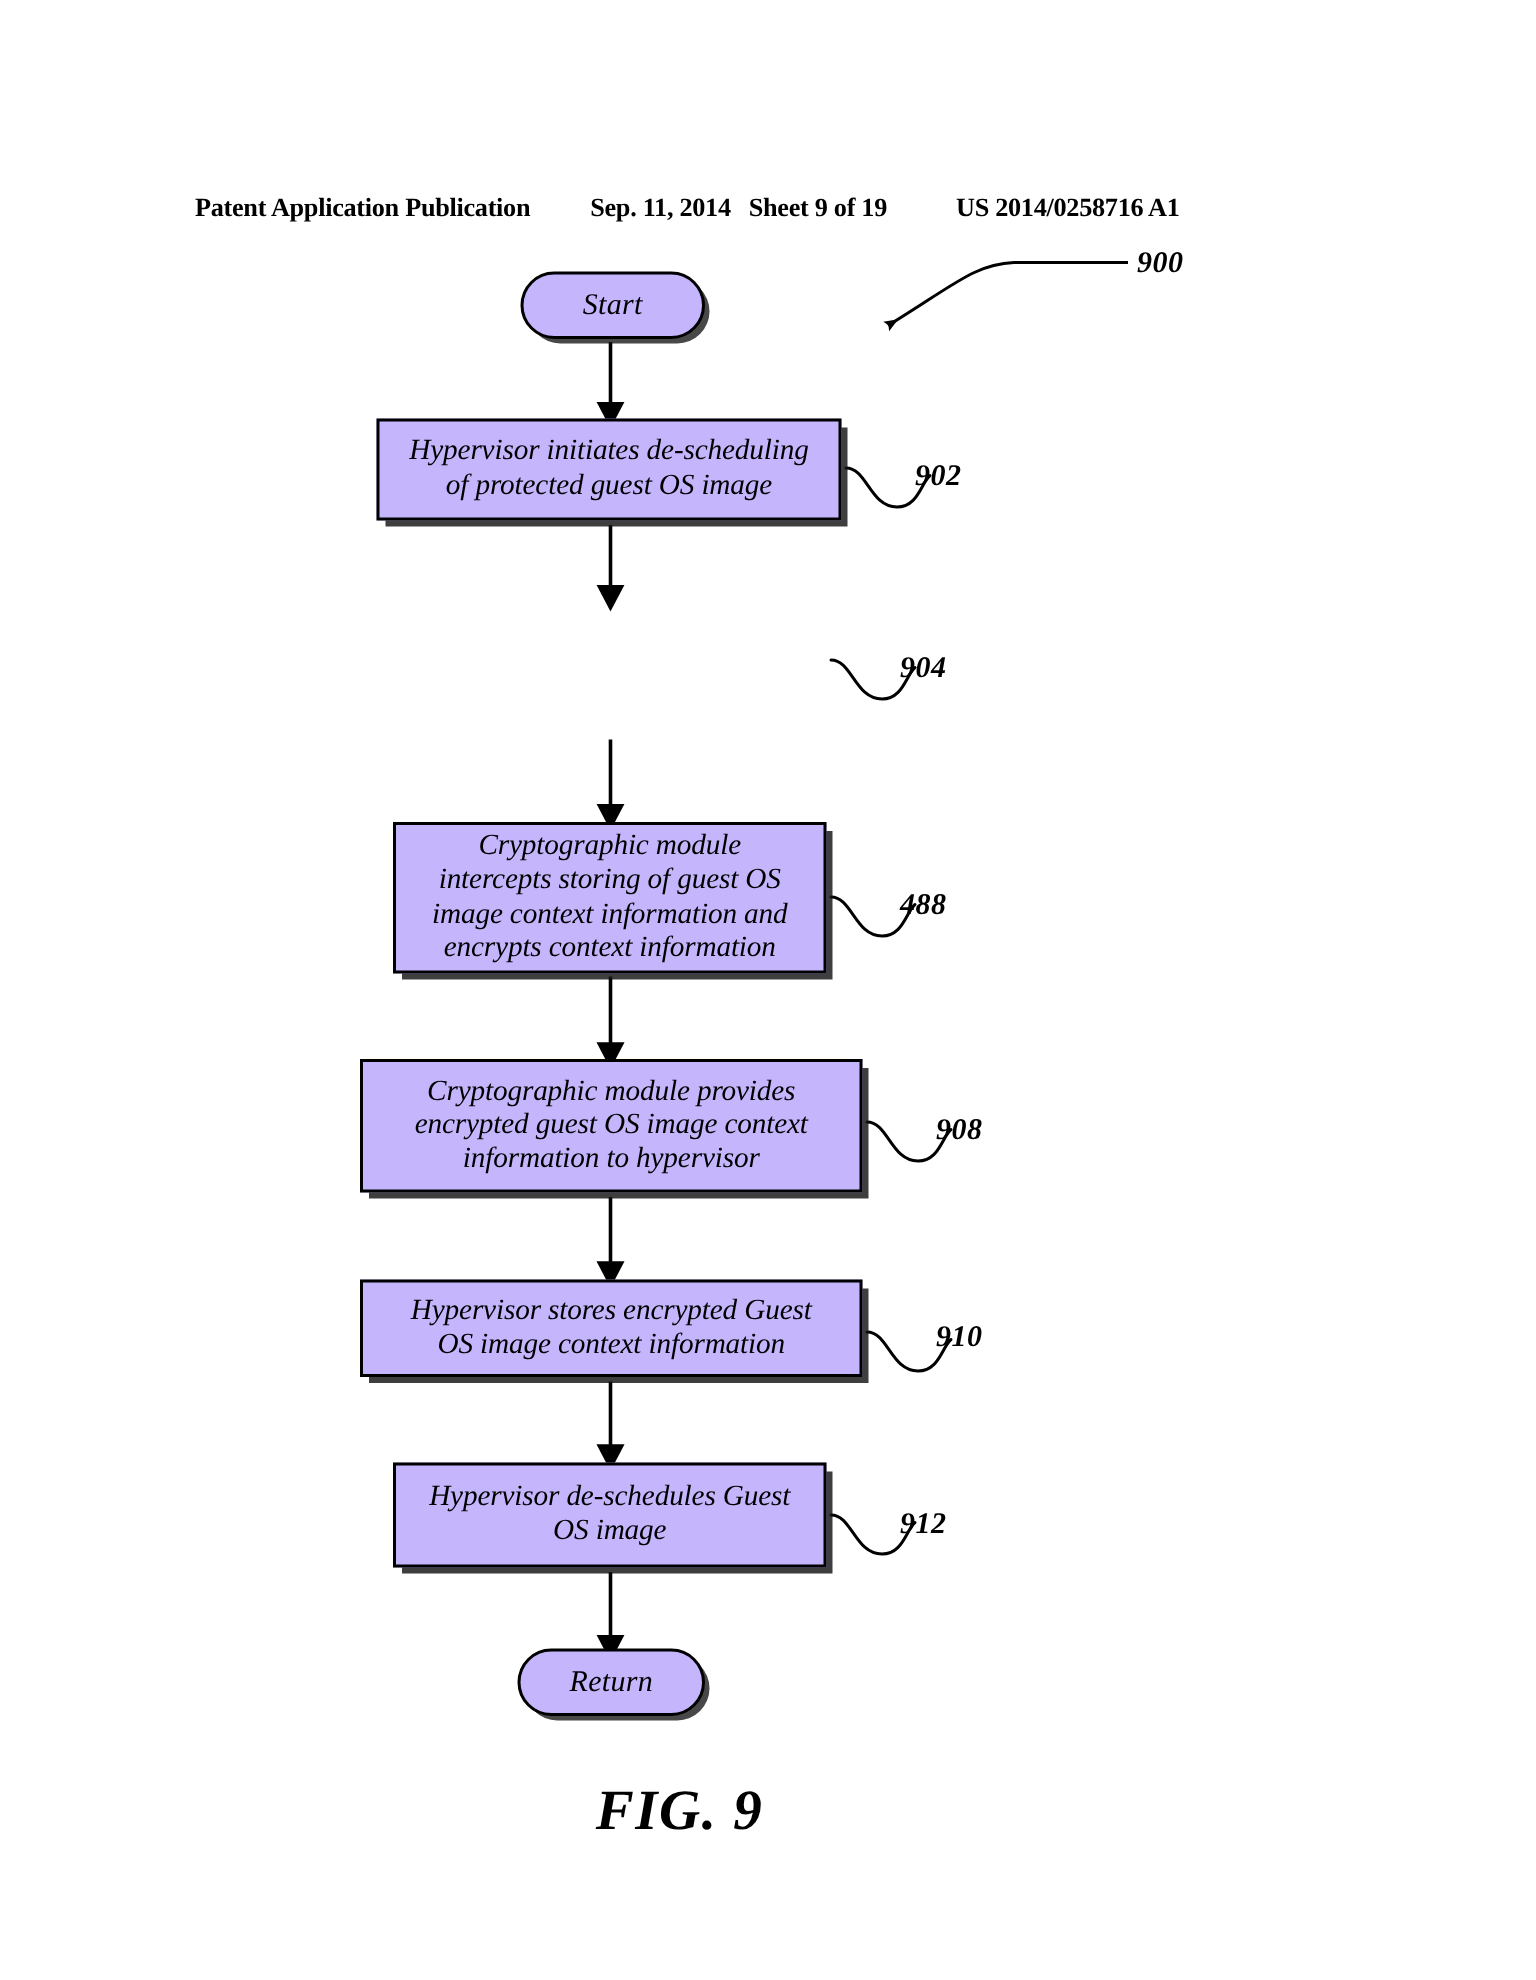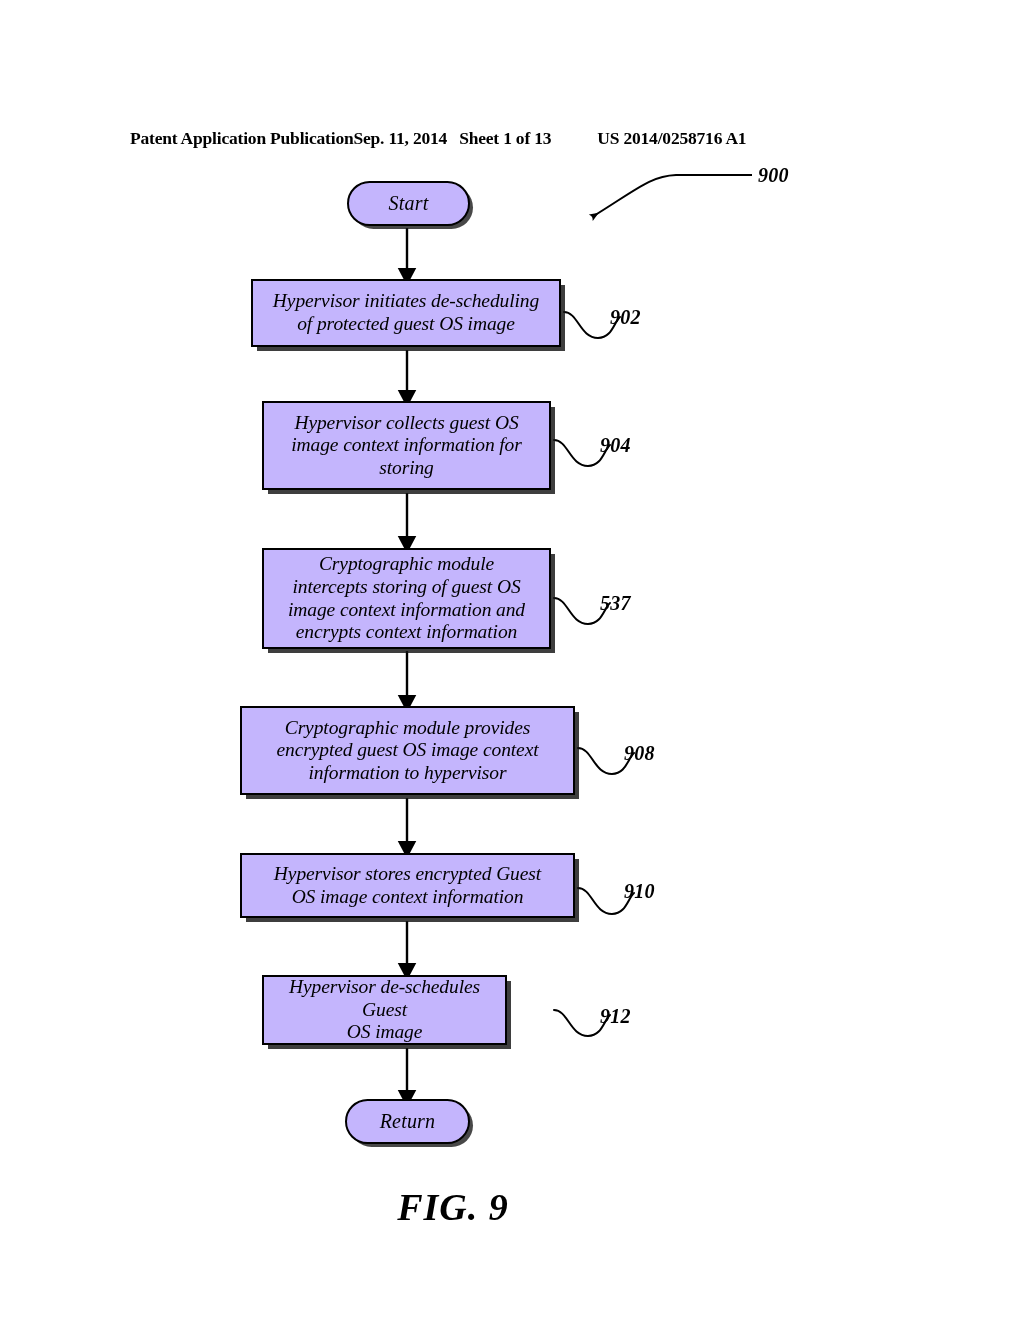--- a/index.html
+++ b/index.html
@@ -24,21 +24,21 @@
     width: 760px;
     height: 26px;
     display: flex;
     align-items: baseline;
     font-weight: bold;
     font-size: 17.5px;
     letter-spacing: -0.2px;
     white-space: nowrap;
   }
   .hdr-pub   { }
-  .hdr-date  { }
+  .hdr-date  { margin-left: 40px; }
   .hdr-sheet { margin-left: 12px; }
   .hdr-num   { margin-left: 46px; margin-top: 42px; }
 
   
   .figure {
     position: absolute;
     top: 0;
     left: 0;
     width: 1024px;
     height: 1320px;
@@ -118,21 +118,21 @@
     height: 1320px;
     pointer-events: none;
   }
 </style>
 </head>
 <body>
 
 <div class="page-header">
   <span class="hdr-pub">Patent Application Publication</span>
   <span class="hdr-date">Sep. 11, 2014</span>
-  <span class="hdr-sheet">Sheet 1 of 13</span>
+  <span class="hdr-sheet">Sheet 9 of 19</span>
   <span class="hdr-num">US 2014/0258716 A1</span>
 </div>
 
 <div class="figure">
 
   <svg class="overlay" viewBox="0 0 1024 1320" xmlns="http://www.w3.org/2000/svg">
     <defs>
       <marker id="arrow" markerWidth="9" markerHeight="9" refX="3.4" refY="4.5" orient="auto" markerUnits="strokeWidth">
         <path d="M0,0.6 L7.4,4.5 L0,8.4 z" fill="#000000"></path>
       </marker>
@@ -168,49 +168,44 @@
   </div>
 
   <div class="ref" style="left:758px; top:164px;">900</div>
 
   <div class="node" style="left:251px; top:279px; width:310px; height:68px;">
     <span class="txt">Hypervisor initiates de-scheduling
 of protected guest OS image</span>
   </div>
   <div class="ref" style="left:610px; top:306px;">902</div>
 
-  <div class="node" style="left:262px; top:401px; width:289px; height:89px;">
-    <span class="txt">Hypervisor collects guest OS
-image context information for
-storing</span>
-  </div>
   <div class="ref" style="left:600px; top:434px;">904</div>
 
   <div class="node" style="left:262px; top:548px; width:289px; height:101px;">
     <span class="txt">Cryptographic module
 intercepts storing of guest OS
 image context information and
 encrypts context information</span>
   </div>
-  <div class="ref" style="left:600px; top:592px;">537</div>
+  <div class="ref" style="left:600px; top:592px;">488</div>
 
   <div class="node" style="left:240px; top:706px; width:335px; height:89px;">
     <span class="txt">Cryptographic module provides
 encrypted guest OS image context
 information to hypervisor</span>
   </div>
   <div class="ref" style="left:624px; top:742px;">908</div>
 
   <div class="node" style="left:240px; top:853px; width:335px; height:65px;">
     <span class="txt">Hypervisor stores encrypted Guest
 OS image context information</span>
   </div>
   <div class="ref" style="left:624px; top:880px;">910</div>
 
-  <div class="node" style="left:262px; top:975px; width:245px; height:70px;">
+  <div class="node" style="left:262px; top:975px; width:289px; height:70px;">
     <span class="txt">Hypervisor de-schedules Guest
 OS image</span>
   </div>
   <div class="ref" style="left:600px; top:1005px;">912</div>
 
   <div class="terminal" style="left:345px; top:1099px; width:125px; height:45px;">
     <span>Return</span>
   </div>
 
   <div class="fig-caption">

